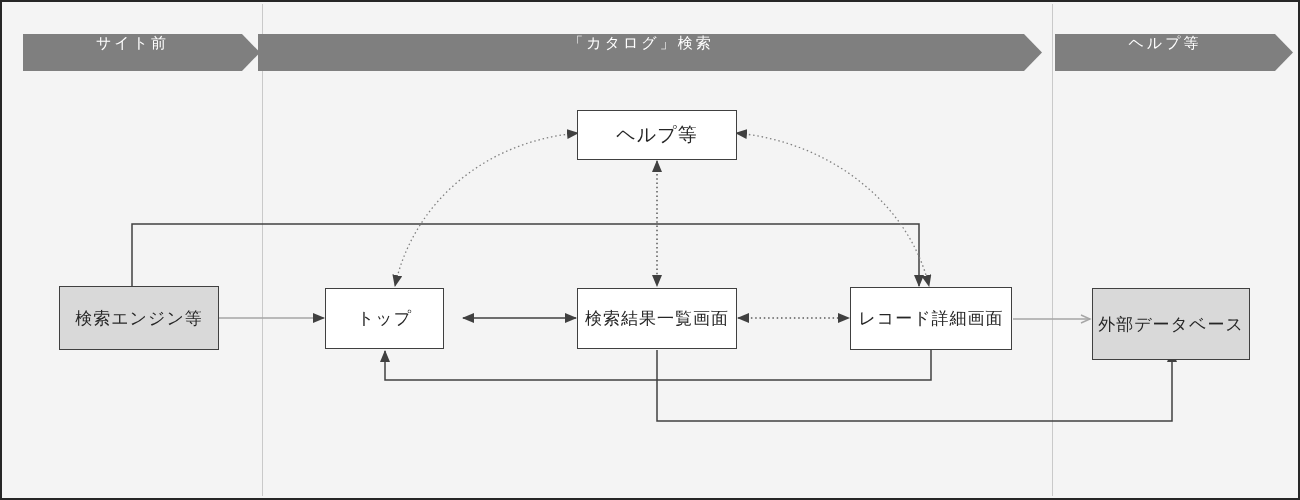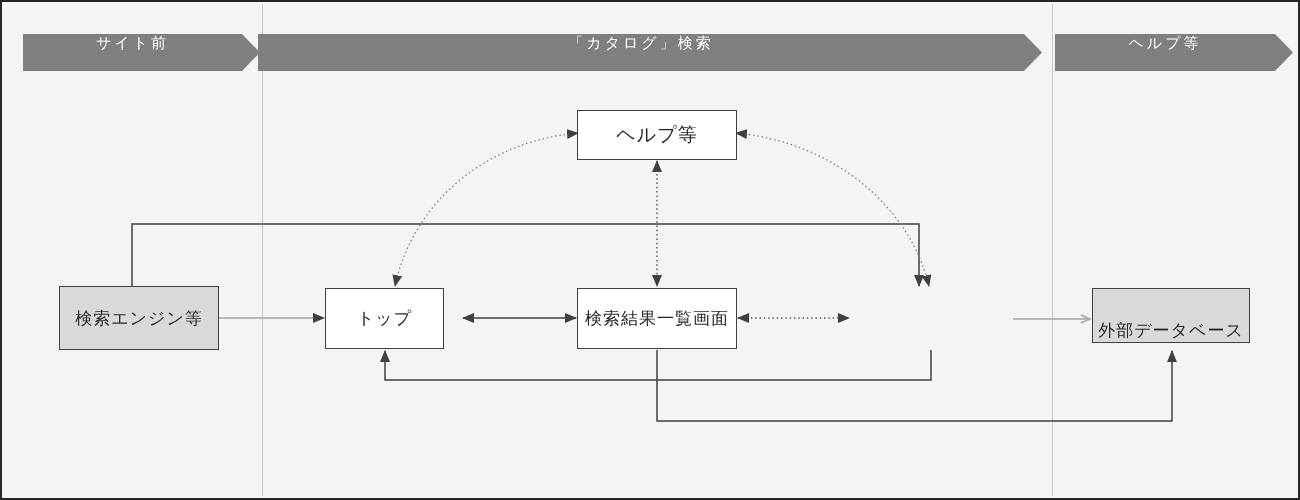--- a/index.html
+++ b/index.html
@@ -32,21 +32,21 @@
   .banner.b2{left:256px;width:784px;}
   .banner.b3{left:1053px;width:238px;}
   .node{position:absolute;display:flex;align-items:center;justify-content:center;
         border:1.5px solid var(--node-border);color:var(--node-text);
         font-size:17px;letter-spacing:1px;white-space:nowrap;background:var(--node-fill-white);}
   .node.gray{background:var(--node-fill-gray);}
   .n-engine {left:57px;  top:284px;width:160px;height:64px;}
   .n-top    {left:323px; top:286px;width:119px;height:61px;}
   .n-results{left:575px; top:286px;width:160px;height:61px;}
   .n-record {left:848px; top:285px;width:162px;height:63px;}
-  .n-extdb  {left:1090px;top:286px;width:158px;height:55px;align-items:flex-end;}
+  .n-extdb  {left:1090px;top:286px;width:158px;height:72px;}
   .n-help   {left:575px; top:108px;width:160px;height:50px;font-size:19px;}
 </style>
 </head>
 <body>
 
 <div class="canvas">
 
   <div class="lane-divider d1"></div>
   <div class="lane-divider d2"></div>
 
@@ -84,20 +84,23 @@
 
   <div class="node gray n-engine">
     <span>検索エンジン等</span>
   </div>
   <div class="node n-top">
     <span>トップ</span>
   </div>
   <div class="node n-results">
     <span>検索結果一覧画面</span>
   </div>
+  <div class="node n-record">
+    <span>レコード詳細画面</span>
+  </div>
   <div class="node gray n-extdb">
     <span>外部データベース</span>
   </div>
   <div class="node n-help">
     <span>ヘルプ等</span>
   </div>
 
 </div>
 
 </body></html>

